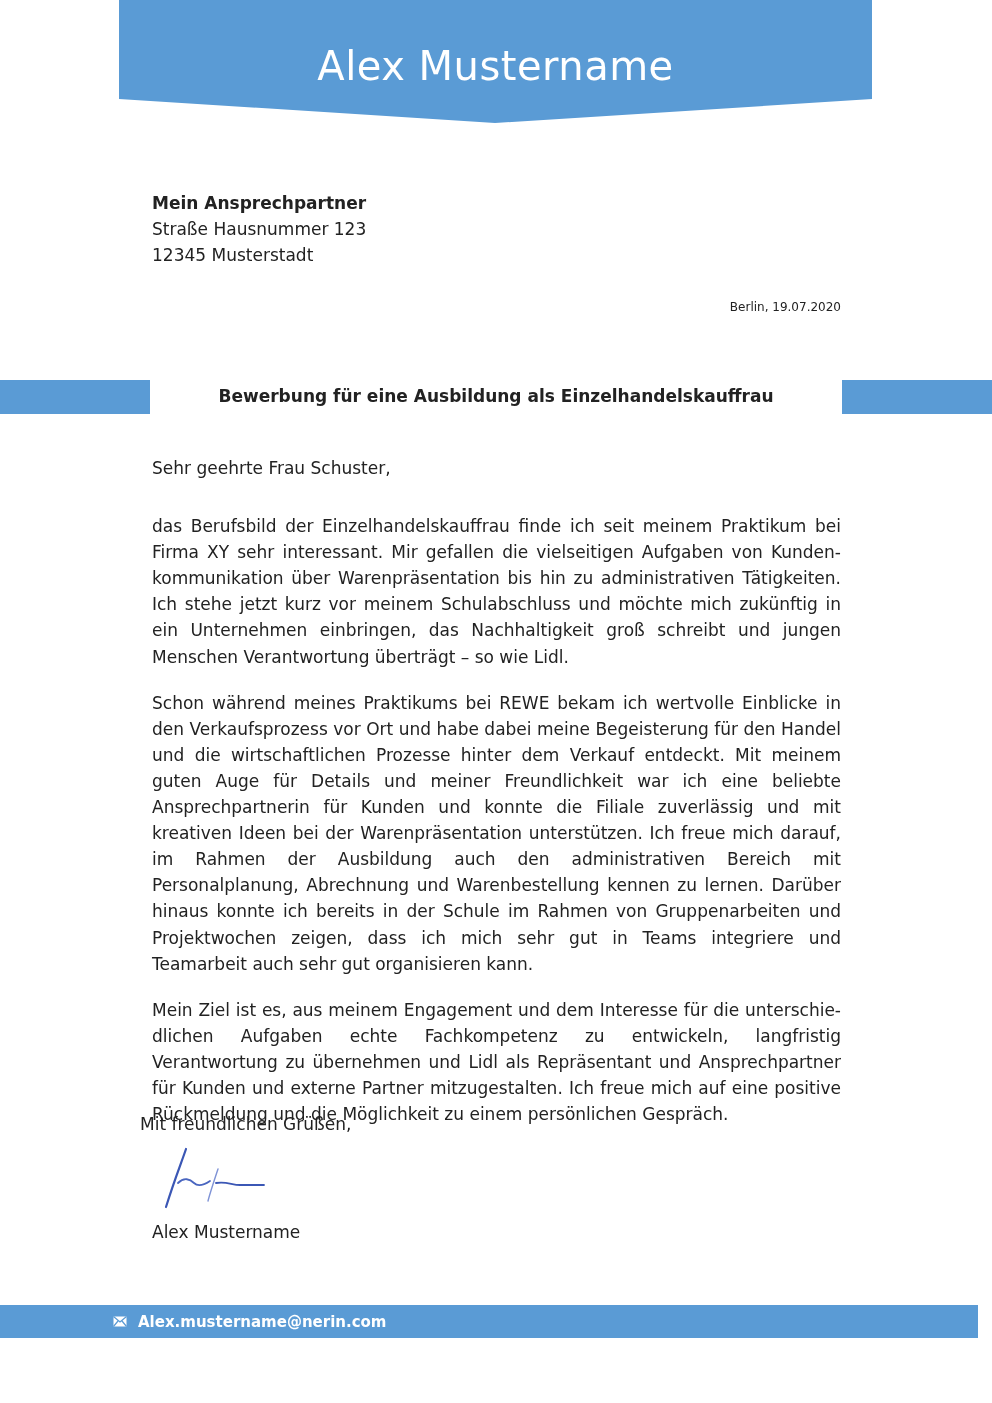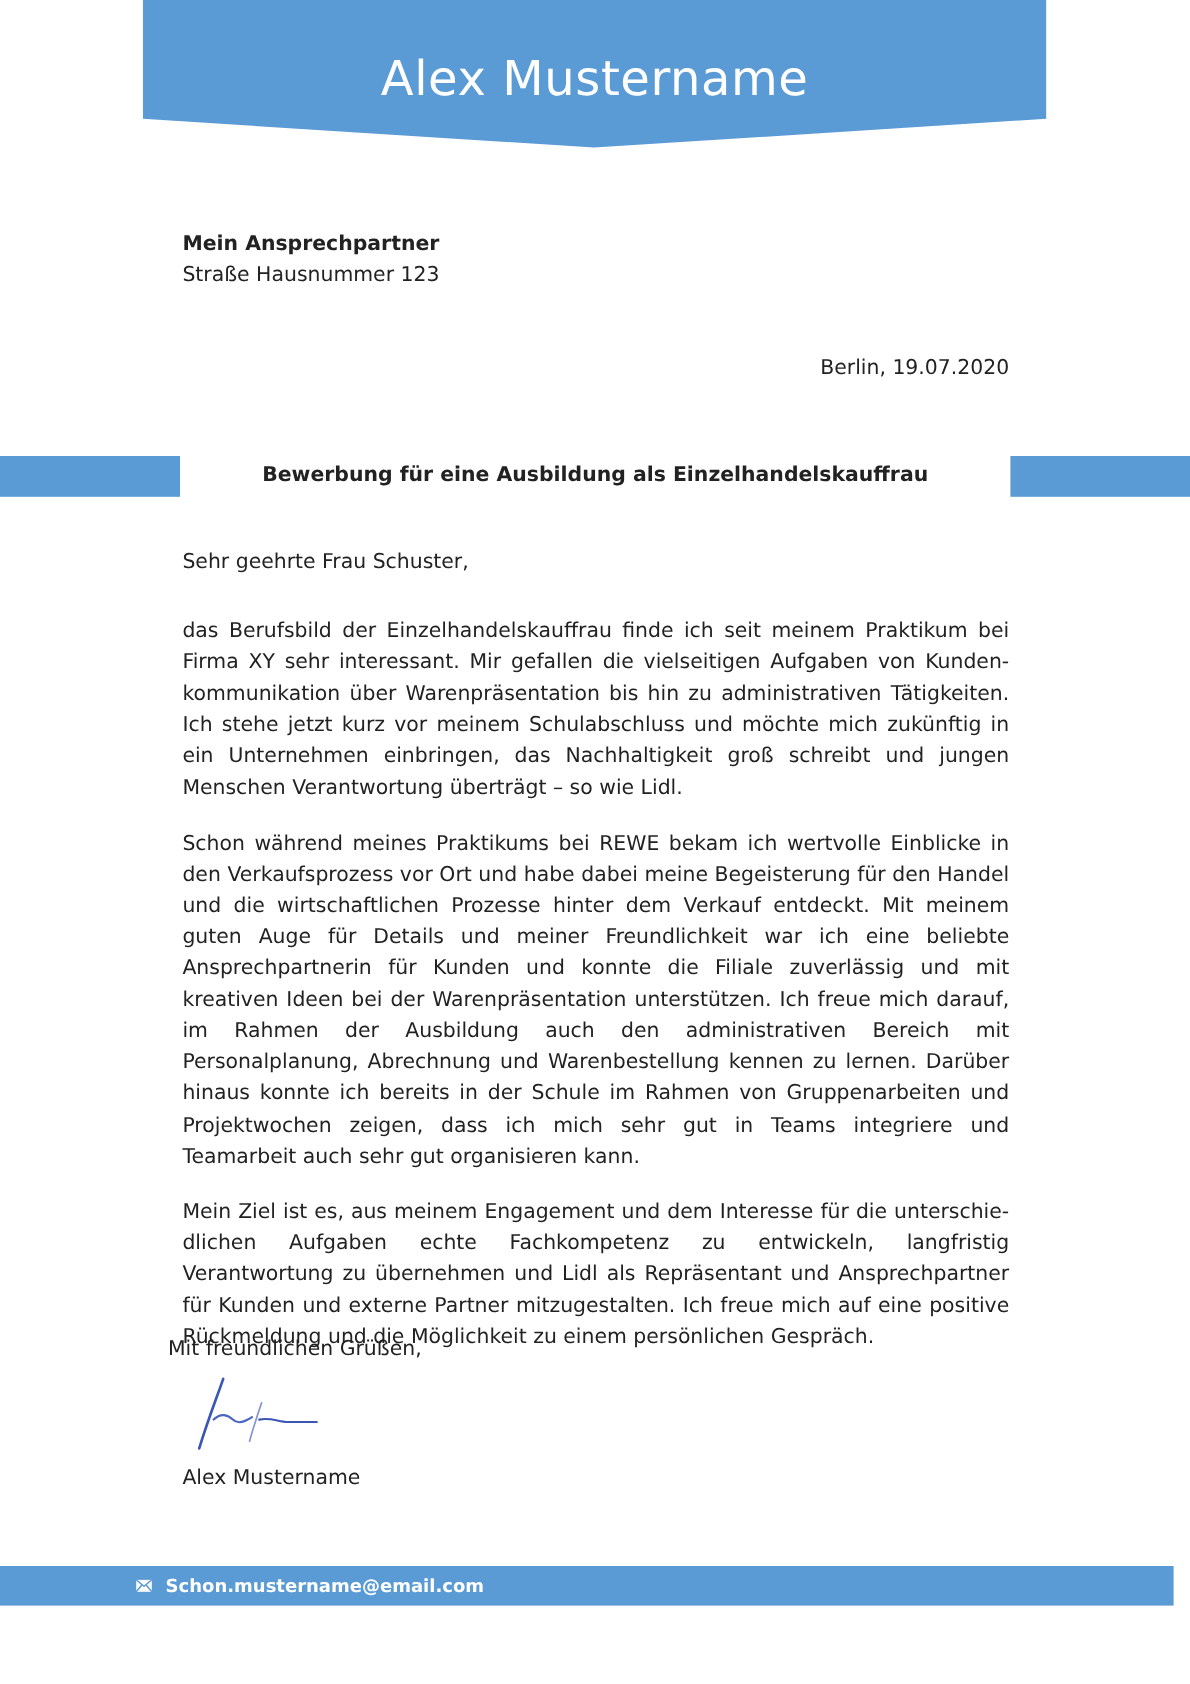--- a/index.html
+++ b/index.html
@@ -8,21 +8,21 @@
 
     .header-band { position: absolute; left: 119px; top: 0; width: 753px; height: 124px; }
     .header-band svg { position: absolute; left: 0; top: 0; }
     .header-name { position: absolute; left: 0; top: 36px; width: 753px; text-align: center;
                    color: #ffffff; font-family: "DejaVu Sans", sans-serif;
                    font-size: 40px; letter-spacing: 0.5px; line-height: 60px; }
 
     .recipient { position: absolute; left: 152px; top: 190px; font-size: 17px; line-height: 26px; color: #222; }
     .recipient .bold { font-weight: bold; }
 
-    .date { position: absolute; right: 151px; top: 294px; font-size: 17px; line-height: 26px; color: #222; text-align: right; }
+    .date { position: absolute; right: 151px; top: 294px; font-size: 12px; line-height: 26px; color: #222; text-align: right; }
 
     .side-bar { position: absolute; top: 380px; height: 34px; background: #5a9bd5; }
     .side-bar.left { left: 0; width: 150px; }
     .side-bar.right { left: 842px; width: 150px; }
     .subject { position: absolute; left: 150px; width: 692px; top: 382px; text-align: center;
                font-size: 17px; font-weight: bold; line-height: 28px; color: #222; }
 
     .body-text { position: absolute; left: 152px; width: 689px; top: 455px; font-size: 17px; line-height: 26.1px; color: #222; }
     .body-text p { margin: 0 0 20px 0; text-align: justify; hyphens: manual; }
     .body-text p.salutation { margin-bottom: 32px; text-align: left; }
@@ -45,20 +45,21 @@
 <div class="header-band">
   <svg width="753" height="124" viewBox="0 0 753 124">
     <polygon points="0,0 753,0 753,99 376,123 0,99" fill="#5a9bd5"></polygon>
   </svg>
   <div class="header-name">Alex Mustername</div>
 </div>
 
 <div class="recipient">
   <div class="bold">Mein Ansprechpartner</div>
   <div>Straße Hausnummer 123</div>
+  <div>12345 Musterstadt</div>
 </div>
 
 <div class="date">Berlin, 19.07.2020</div>
 
 <div class="side-bar left"></div>
 <div class="subject">Bewerbung für eine Ausbildung als Einzelhandelskauffrau</div>
 <div class="side-bar right"></div>
 
 <div class="body-text">
   <p class="salutation">Sehr geehrte Frau Schuster,</p>
@@ -81,15 +82,15 @@
 <div class="signer">Alex Mustername</div>
 
 <div class="footer">
   <div class="footer-item fi-email">
     <span class="ico">
       <svg width="14" height="11" viewBox="0 0 14 11">
           <rect x="0.5" y="0.5" width="13" height="10" fill="#ffffff"></rect>
           <path d="M0.5 0.5 L7 6 L13.5 0.5 M0.5 10.5 L5 5 M13.5 10.5 L9 5" stroke="#5a9bd5" stroke-width="1.2" fill="none"></path>
         </svg>
     </span>
-    <span>Schon.mustername@email.com</span>
+    <span>Alex.mustername@nerin.com</span>
   </div>
 </div>
 
 </body></html>

